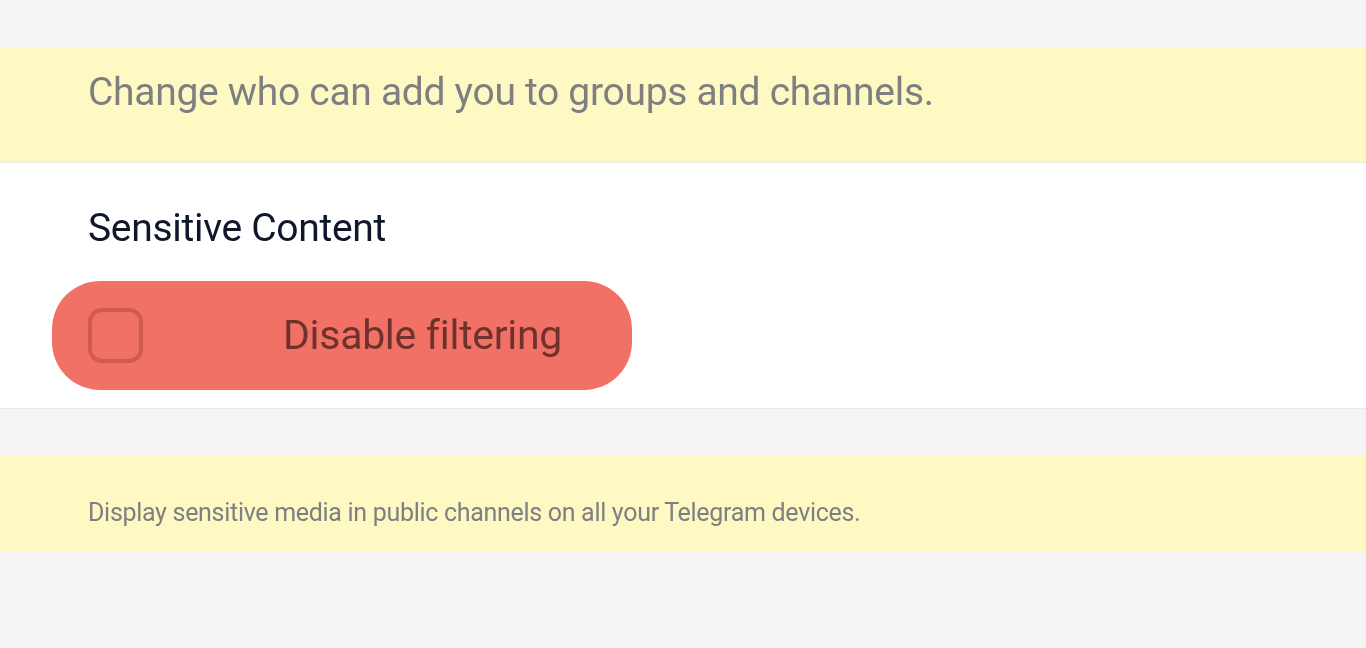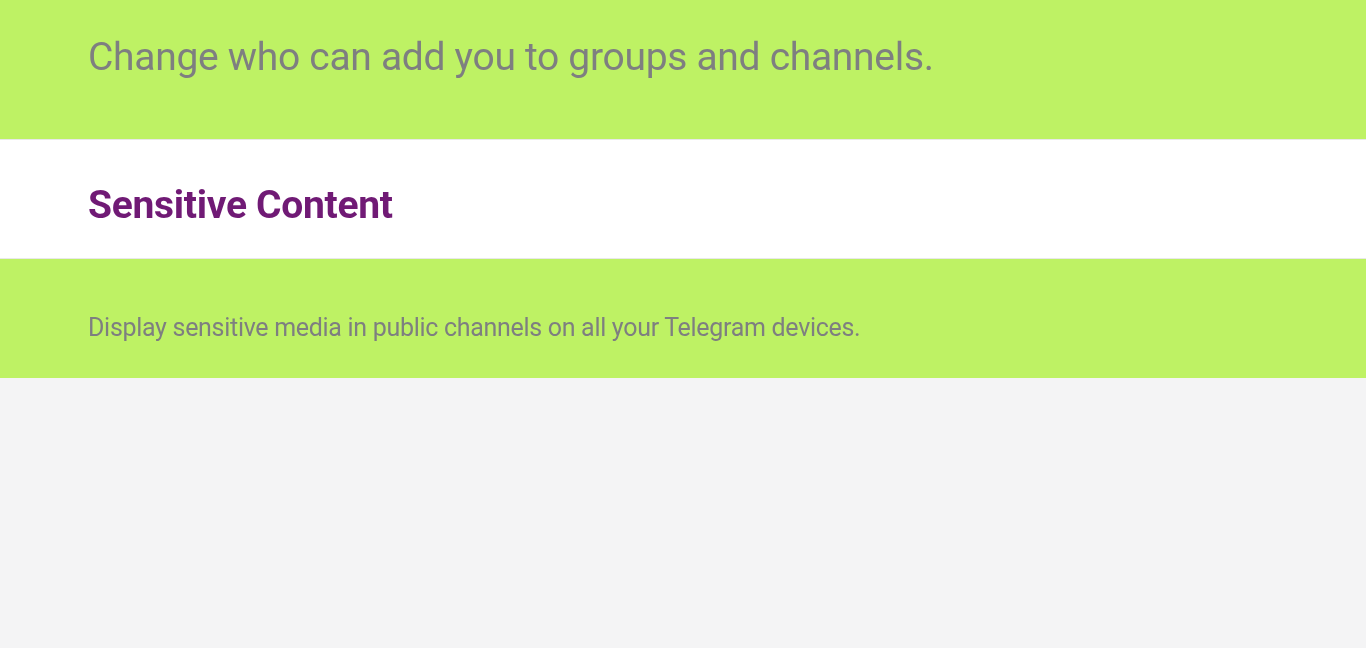--- a/index.html
+++ b/index.html
@@ -8,41 +8,42 @@
       box-sizing: border-box;
     }
     body {
       font-family: -apple-system, BlinkMacSystemFont, 'Segoe UI', Roboto, Helvetica, Arial, sans-serif;
       background: #f4f4f5;
       width: 1366px;
       height: 648px;
       overflow: hidden;
     }
     .section-gray {
-      background: #bef264;
-      padding: 12px 88px;
+      background: #fef9c3;
+      padding: 0 88px;
+      margin-top: 47px;
     }
     .section-white {
       background: #ffffff;
       padding: 0 88px;
       border-top: 1px solid #e8e8e8;
       border-bottom: 1px solid #e8e8e8;
     }
     .description-top {
       color: #7e7f80;
       font-size: 39px;
       line-height: 1.4;
       padding-top: 18px;
       padding-bottom: 42px;
       letter-spacing: -0.3px;
     }
     .section-header {
-      color: #701a75;
+      color: #0f172a;
       font-size: 39px;
-      font-weight: 700;
+      font-weight: 400;
       padding-top: 42px;
       padding-bottom: 30px;
       letter-spacing: -0.3px;
     }
     .checkbox-row-highlight {
       display: inline-flex;
       align-items: center;
       background: #f27167;
       border-radius: 48px;
       padding: 27px 70px 27px 36px;
@@ -74,17 +75,21 @@
   </style>
 </head>
 <body>
 
 <div class="section-gray">
   <div class="description-top">Change who can add you to groups and channels.</div>
 </div>
 
 <div class="section-white">
   <div class="section-header">Sensitive Content</div>
+  <div class="checkbox-row-highlight">
+    <div class="checkbox-box"></div>
+    <div class="checkbox-label">Disable filtering</div>
+  </div>
 </div>
 
 <div class="section-gray">
   <div class="description-bottom">Display sensitive media in public channels on all your Telegram devices.</div>
 </div>
 
 </body></html>

